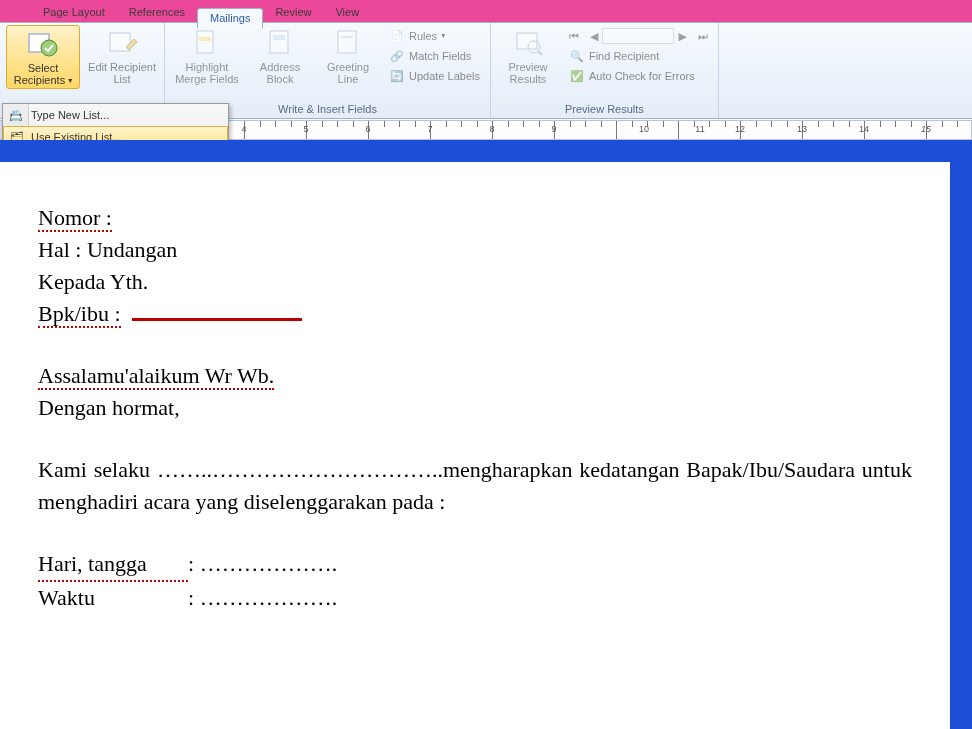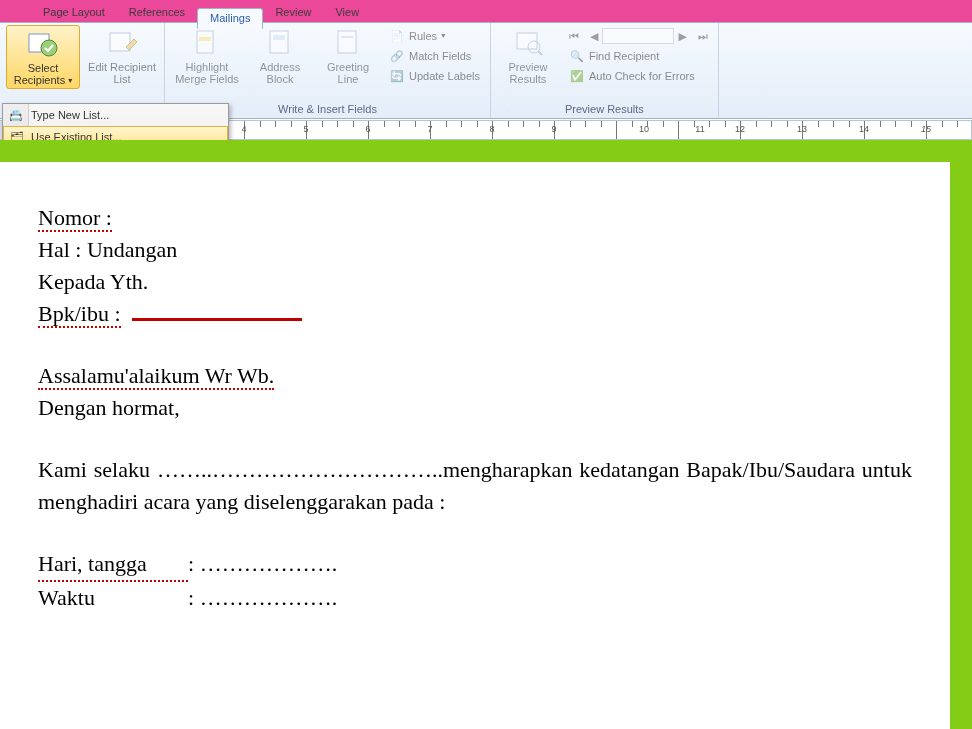--- a/index.html
+++ b/index.html
@@ -24,21 +24,21 @@
   .menu-item .mi-ico{position:absolute;left:4px;width:18px;height:18px;display:flex;align-items:center;justify-content:center}
   .menu-item.hover{background:linear-gradient(#fff4cf,#ffe48a);border:1px solid #e0b13b;height:20px;padding-left:27px}
   .menu-left-strip{position:absolute;left:0;top:0;bottom:0;width:25px;background:linear-gradient(#efefef,#e1e1e1);border-right:1px solid #cfcfcf}
   
   .ruler{position:absolute;left:223px;right:0;top:120px;height:18px;background:#fff;border:1px solid #b8c4d6;font-size:9px;color:#555;overflow:hidden}
   .ruler .tick{position:absolute;top:0;width:1px;height:6px;background:#777}
   .ruler .tick.big{height:18px}
   .ruler .num{position:absolute;top:3px;transform:translateX(-50%)}
   .ruler-lead{position:absolute;left:0;top:120px;width:223px;height:18px;background:#d3dded;border-top:1px solid #b8c4d6;border-bottom:1px solid #b8c4d6}
   
-  .page-bg{position:absolute;left:0;right:0;top:140px;bottom:0;background:#84cc16;overflow:hidden}
+  .page-bg{position:absolute;left:0;right:0;top:140px;bottom:0;background:#1d4ed8;overflow:hidden}
   .doc{position:absolute;left:0;top:22px;width:950px;background:#fff;min-height:700px;padding:40px 38px 0 38px;box-sizing:border-box;font-family:"Times New Roman",serif;font-size:22px;color:#000;line-height:32px}
   .u-red{display:inline-block;border-bottom:3px solid #c00000;height:18px;vertical-align:baseline}
   .sqig{border-bottom:2px dotted #c00000}
   .tri{font-size:8px;display:inline-block;transform:translateY(-1px)}
 </style>
 </head>
 <body>
 
 <div class="tabbar">
   <div class="tab">Page Layout</div>

